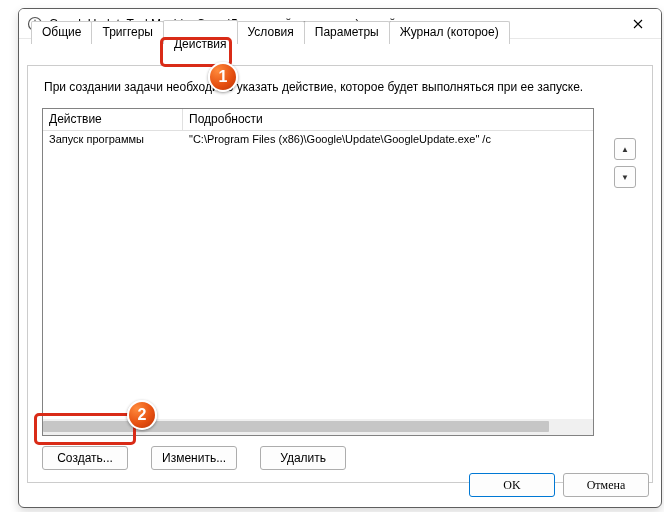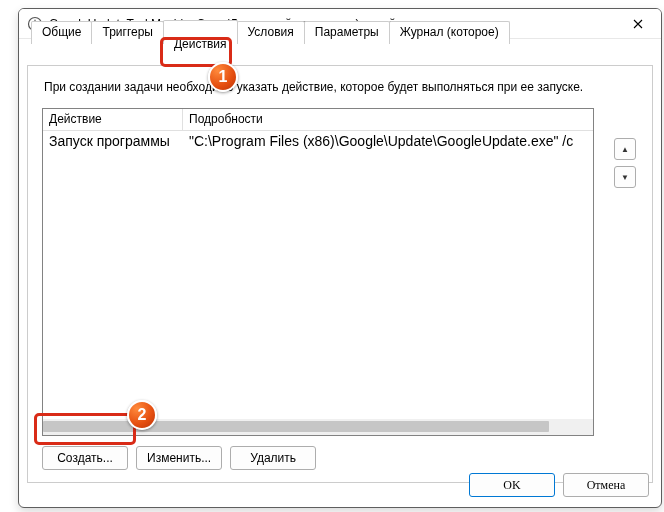--- a/index.html
+++ b/index.html
@@ -114,21 +114,21 @@
     color: #000;
   }
   .col1 { width: 140px; }
   .col2 { flex: 1; border-right: none !important; }
   .list-row {
     display: flex;
     height: 20px;
   }
   .list-row .cell {
     padding: 2px 6px;
-    font-size: 14px;
+    font-size: 11px;
     white-space: nowrap;
   }
   .scrollbar-bottom {
     position: absolute;
     left: 0; bottom: 0; right: 0;
     height: 16px;
     background: #f0f0f0;
   }
   .scrollbar-bottom .thumb {
     position: absolute;
@@ -148,21 +148,21 @@
     width: 22px; height: 22px;
     border: 1px solid #adadad;
     background: #fdfdfd;
     border-radius: 3px;
     display: flex; align-items: center; justify-content: center;
     font-size: 8px;
     color: #333;
   }
   .bottom-actions {
     display: flex;
-    gap: 8px;
+    gap: 23px;
     margin-top: 10px;
   }
   .btn {
     min-width: 86px;
     height: 24px;
     border: 1px solid #adadad;
     background: #fdfdfd;
     border-radius: 3px;
     font-size: 12px;
     font-family: inherit;

